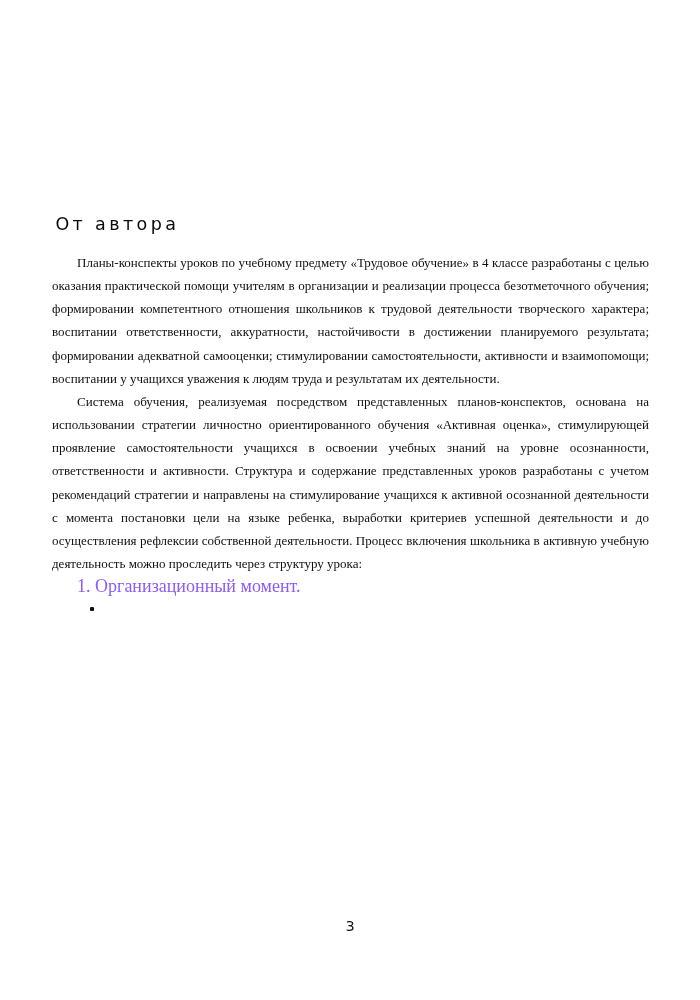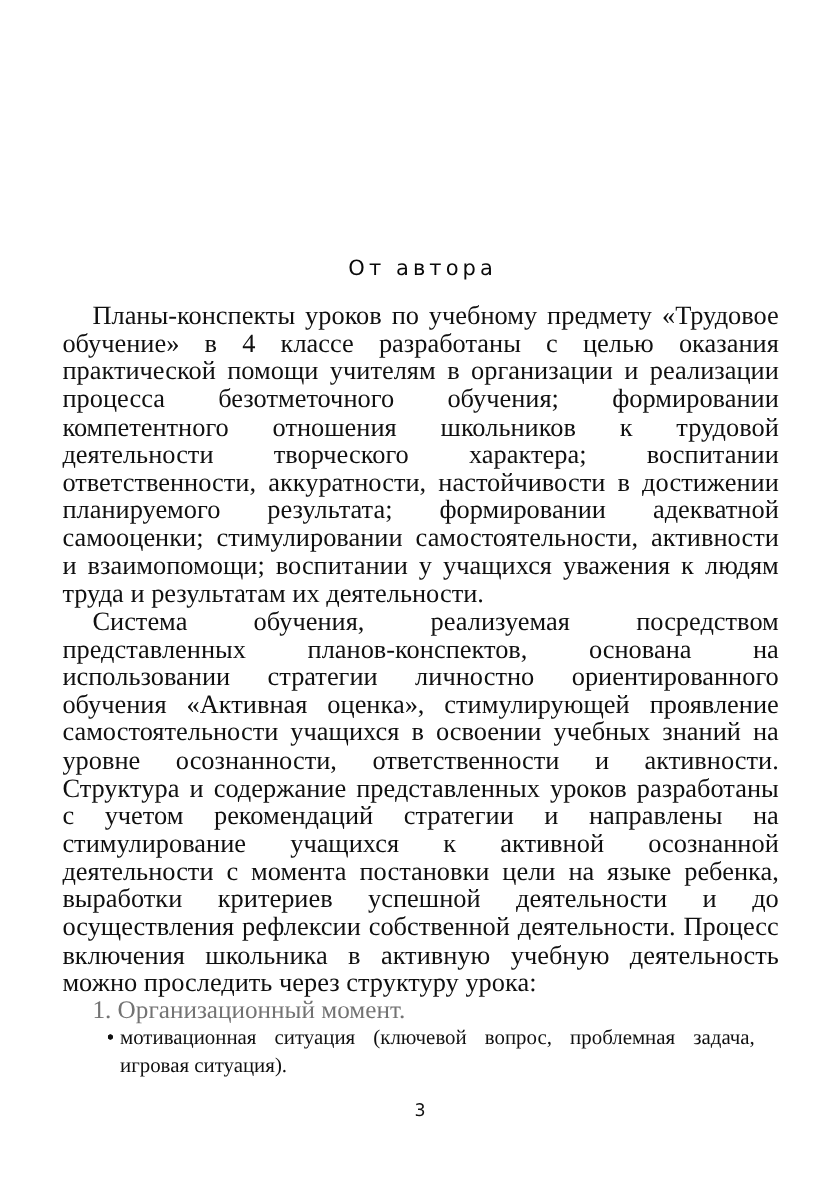--- a/index.html
+++ b/index.html
@@ -30,48 +30,48 @@
     left: 52px;
     top: 214px;
     width: 597px;
   }
 
   .page-heading {
     font-family: "DejaVu Sans", "Liberation Sans", sans-serif;
     font-size: 17.5px;
     font-weight: 400;
     letter-spacing: 3.4px;
-    text-align: center;
+    text-align: left;
     margin: 0 0 16px 0;
     padding: 0;
     line-height: 1.2;
     color: #0a0a0a;
     text-indent: 3.4px;
   }
 
   p.body-para {
     margin: 0;
     padding: 0;
-    font-size: 22px;
+    font-size: 13px;
     line-height: 23.15px;
     text-align: justify;
     text-justify: inter-word;
     text-indent: 25px;
     color: #101010;
     hyphens: manual;
   }
 
   p.list-line {
     margin: 0;
     padding: 0;
-    font-size: 21px;
+    font-size: 18px;
     line-height: 23.15px;
     text-align: justify;
     text-indent: 25px;
-    color: #737373;
+    color: #8b5cf6;
   }
 
   ul.bullet-list {
     list-style: none;
     margin: 0;
     padding: 0;
     width: 577px;
   }
 
   ul.bullet-list li {
@@ -123,21 +123,20 @@
 
     <ul class="bullet-list">
       <li>
         <span class="bullet-marker">•</span>
       </li>
       <li>
         <span class="bullet-marker">•</span>
       </li>
       <li>
         <span class="bullet-marker">•</span>
-        <span>мотивационная ситуация (ключевой вопрос, проблемная задача, игровая ситуация).</span>
       </li>
     </ul>
 
   </div>
 
   <div class="folio">3</div>
 
 </div>
 
 </body></html>

